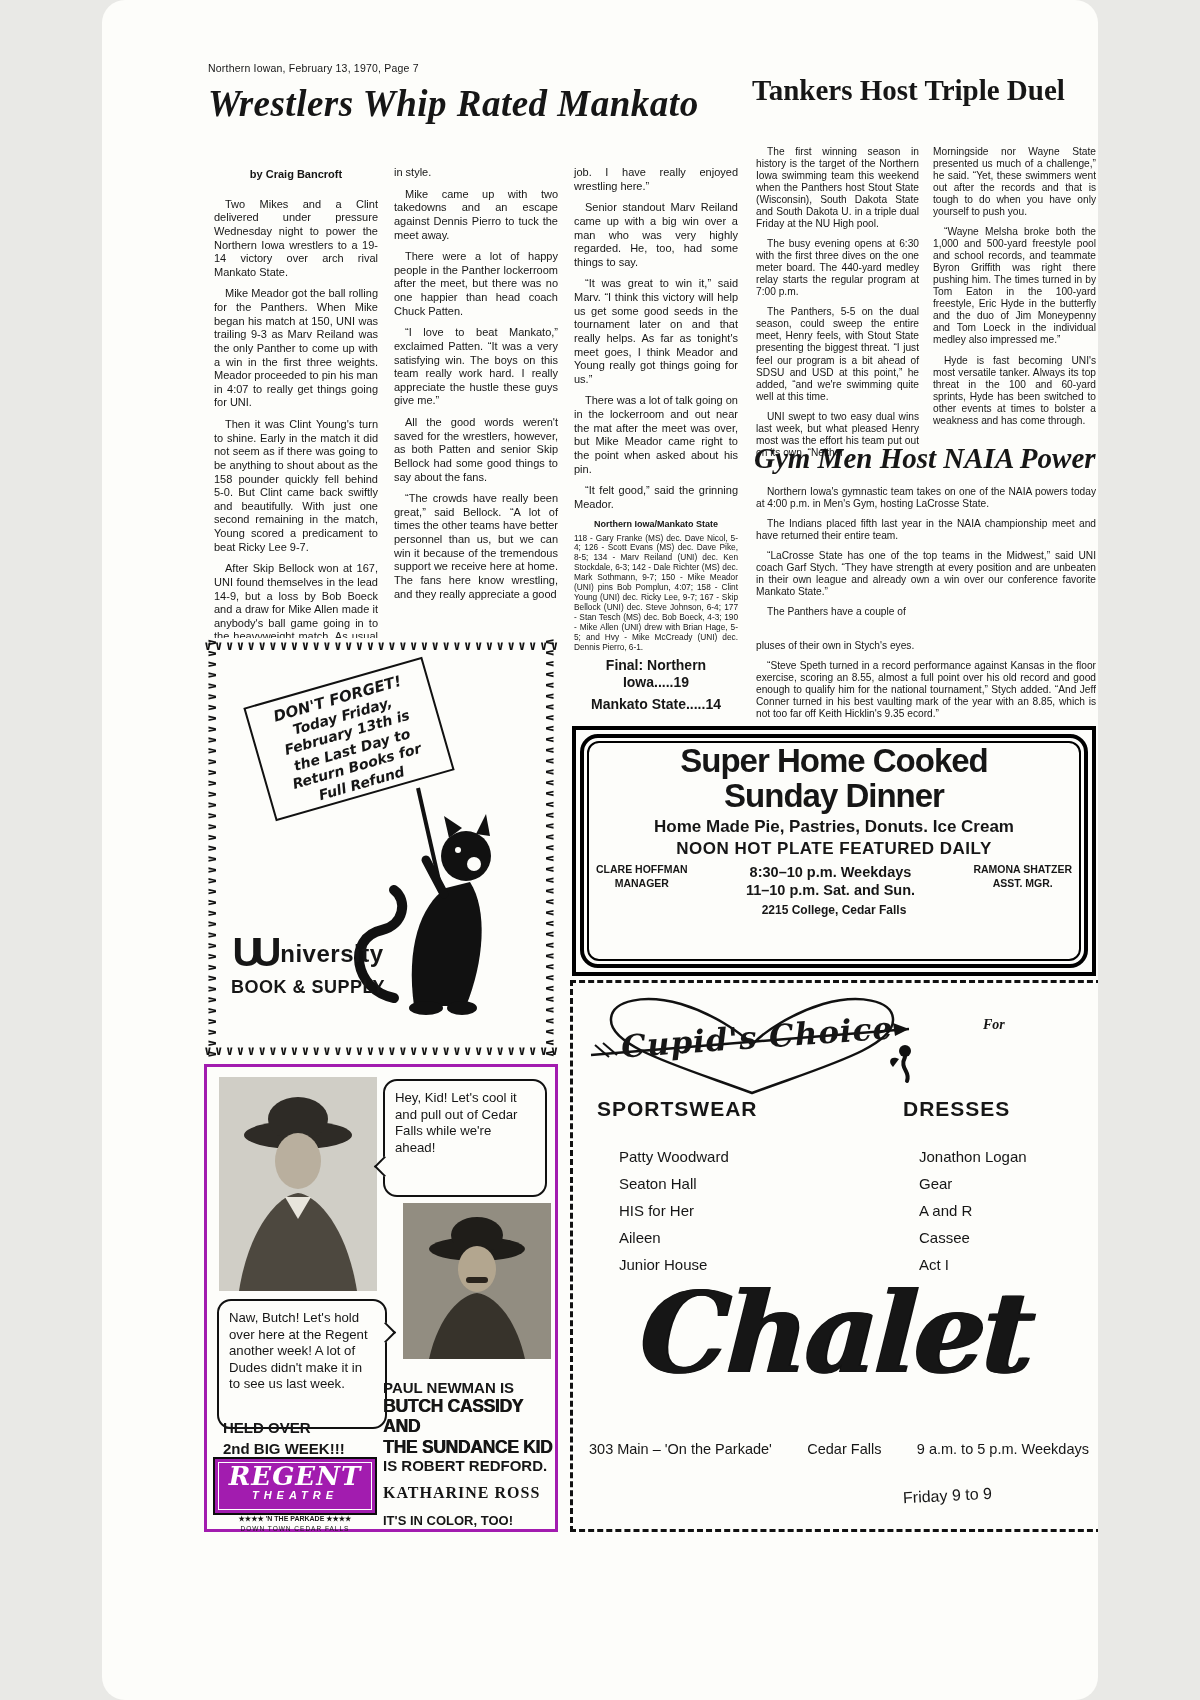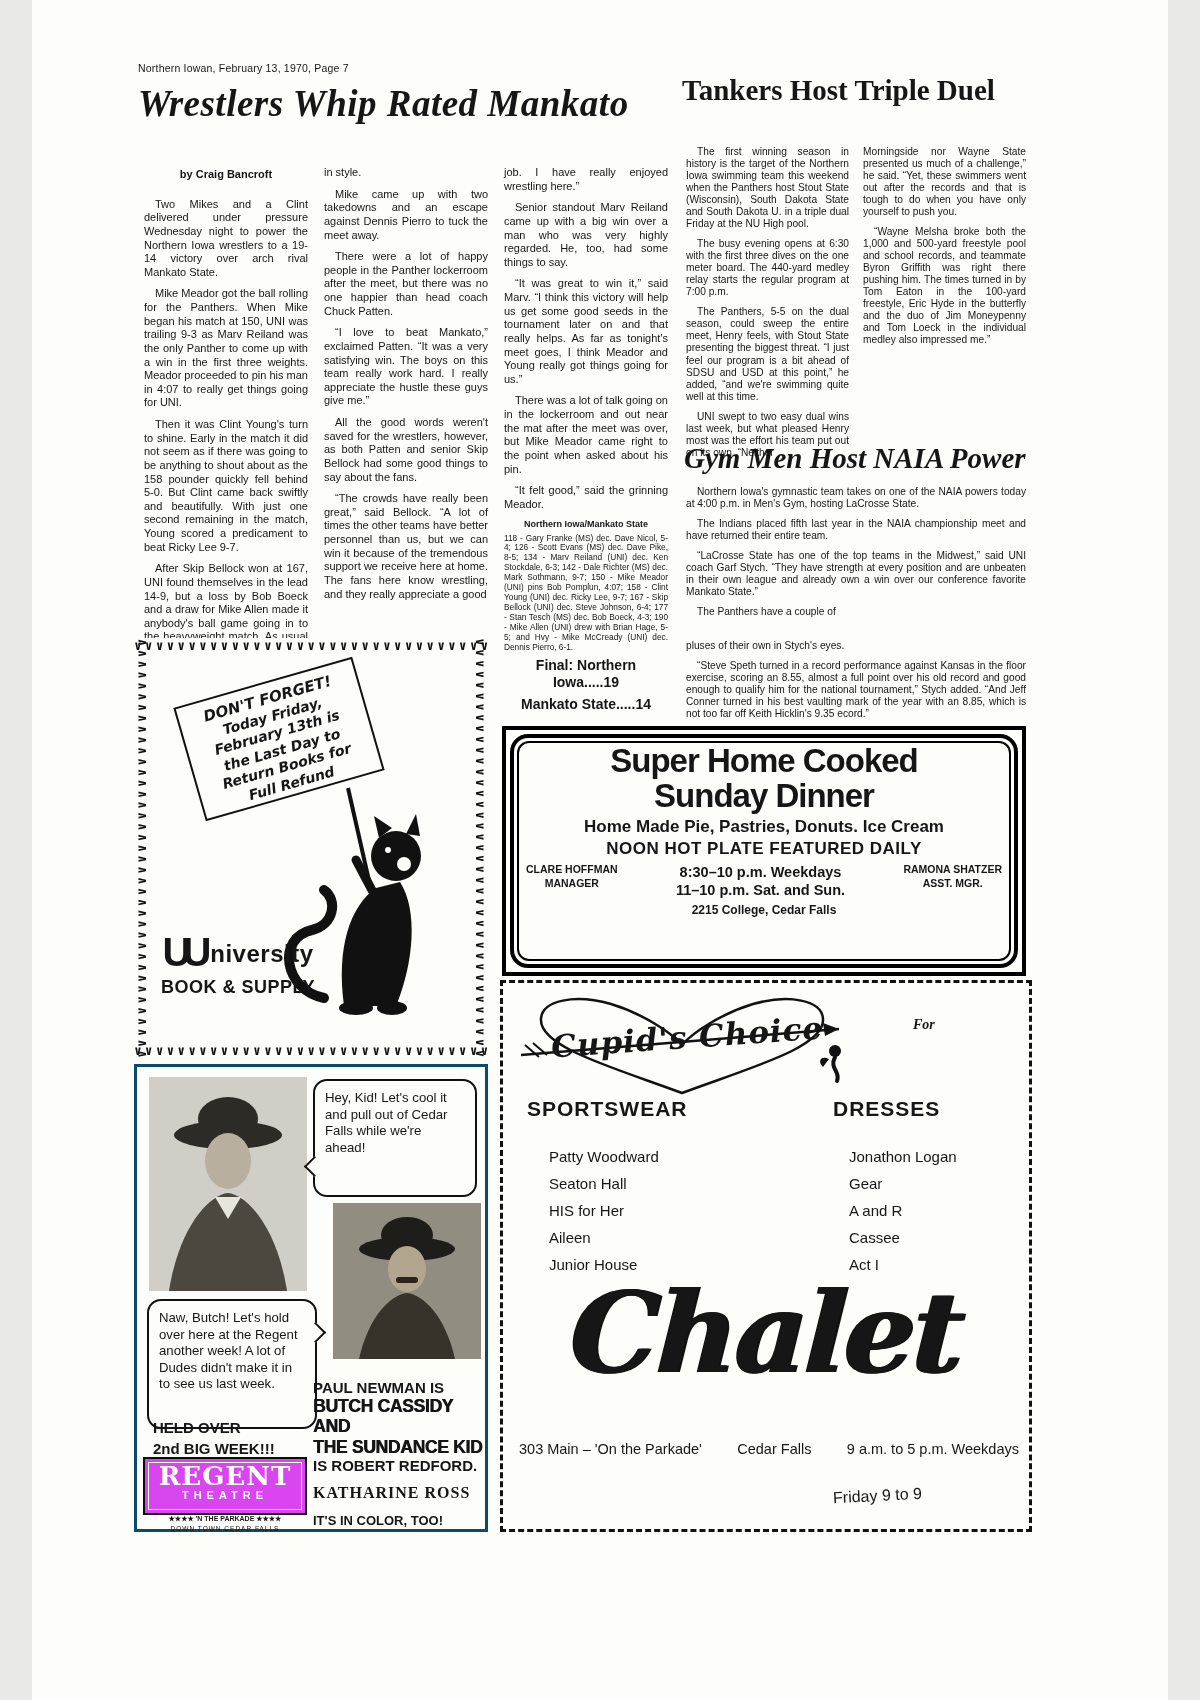--- a/index.html
+++ b/index.html
@@ -1,20 +1,21 @@
 <!DOCTYPE html>
 <html><head>
 <meta charset="utf-8">
 <style>
   * { box-sizing: border-box; }
   html,body { margin:0; padding:0; background:#e9e9e6; }
   .page {
-    position:relative; width:1136px; height:1700px; margin:0 auto;
+    position:relative; width:996px; height:1700px; margin:0 auto;
     background:#fdfdfa; color:#161616; overflow:hidden;
     font-family:"Liberation Sans", sans-serif;
+    border-radius:23px;
   }
   .abs { position:absolute; }
 
   
   .masthead { left:106px; top:62px; font-size:10.5px; letter-spacing:.2px; }
   .head-wrestlers {
     left:106px; top:82px; width:545px;
     font-family:"Liberation Serif", serif; font-style:italic; font-weight:bold;
     font-size:37px; letter-spacing:.5px; white-space:nowrap;
   }
@@ -100,37 +101,37 @@
     position:absolute; left:0; top:288px; width:100%; text-align:center;
     font-family:"DejaVu Serif", serif; font-weight:bold; font-style:italic;
     font-size:112px; line-height:1.1; letter-spacing:-3px;
     text-shadow:2px 0 0 #111, -1px 0 0 #111; transform:skewX(-3deg);
   }
   .cupid .bottomline { position:absolute; left:16px; top:458px; width:500px; display:flex;
                        justify-content:space-between; font-size:14.5px; }
   .cupid .hours2 { position:absolute; left:330px; top:504px; font-size:16px; transform:rotate(-3deg); }
 
   
-  .regent { left:102px; top:1064px; width:354px; height:468px; border:3px solid #0c4a6e; background:#fdfdfa; }
+  .regent { left:102px; top:1064px; width:354px; height:468px; border:3px solid #a21caf; background:#fdfdfa; }
   .photo { position:absolute; overflow:hidden; }
   .photo1 { left:12px;  top:10px;  width:158px; height:214px; }
   .photo2 { left:196px; top:136px; width:148px; height:156px; }
   .bubble { position:absolute; border:2px solid #111; border-radius:14px; background:#fdfdfa;
             padding:9px 10px; font-size:13.2px; line-height:1.25; }
   .bubble1 { left:176px; top:12px;  width:164px; height:118px; }
   .bubble1::after { content:""; position:absolute; left:-8px; top:78px; width:13px; height:13px;
             background:#fdfdfa; border-left:2px solid #111; border-bottom:2px solid #111;
             transform:rotate(45deg); }
   .bubble2 { left:10px; top:232px; width:170px; height:130px; }
   .bubble2::after { content:""; position:absolute; right:-8px; top:24px; width:13px; height:13px;
             background:#fdfdfa; border-right:2px solid #111; border-top:2px solid #111;
             transform:rotate(45deg); }
   .held { position:absolute; left:16px; top:350px; font-weight:bold; font-size:15px; line-height:1.4; }
-  .regent-logo { position:absolute; left:8px; top:392px; width:160px; height:54px; background:#d946ef;
-                 outline:2px solid #0c0c0c; text-align:center; color:#fff; padding-top:4px; }
+  .regent-logo { position:absolute; left:8px; top:392px; width:160px; height:54px; background:#a21caf;
+                 outline:2px solid #0c0c0c; text-align:center; color:#fff; padding-top:4px;font-style:italic; }
   .regent-logo .inner { position:absolute; inset:3px; border:1px solid #fff; pointer-events:none; }
   .regent-logo .nm { font-family:"DejaVu Serif", serif; font-weight:bold; font-size:26px;
                      letter-spacing:1px; line-height:1; }
   .regent-logo .th { font-size:11px; letter-spacing:5px; font-weight:bold; }
   .parkade  { position:absolute; left:8px; top:448px; width:160px; text-align:center;
               font-size:7px; font-weight:bold; }
   .downtown { position:absolute; left:8px; top:458px; width:160px; text-align:center;
               font-size:6.5px; letter-spacing:1px; }
   .cast { position:absolute; left:176px; top:312px; width:172px; line-height:1.15; }
   .cast .c1 { font-size:15px; font-weight:bold; }
@@ -185,20 +186,21 @@
   <div class="abs cols tankers-cols">
     <div class="col">
       <p class="art">The first winning season in history is the target of the Northern Iowa swimming team this weekend when the Panthers host Stout State (Wisconsin), South Dakota State and South Dakota U. in a triple dual Friday at the NU High pool.</p>
       <p class="art">The busy evening opens at 6:30 with the first three dives on the one meter board. The 440-yard medley relay starts the regular program at 7:00 p.m.</p>
       <p class="art">The Panthers, 5-5 on the dual season, could sweep the entire meet, Henry feels, with Stout State presenting the biggest threat. “I just feel our program is a bit ahead of SDSU and USD at this point,” he added, “and we're swimming quite well at this time.</p>
       <p class="art">UNI swept to two easy dual wins last week, but what pleased Henry most was the effort his team put out on its own. “Neither</p>
     </div>
     <div class="col">
       <p class="art noindent">Morningside nor Wayne State presented us much of a challenge,” he said. “Yet, these swimmers went out after the records and that is tough to do when you have only yourself to push you.</p>
       <p class="art">“Wayne Melsha broke both the 1,000 and 500-yard freestyle pool and school records, and teammate Byron Griffith was right there pushing him. The times turned in by Tom Eaton in the 100-yard freestyle, Eric Hyde in the butterfly and the duo of Jim Moneypenny and Tom Loeck in the individual medley also impressed me.”</p>
+      <p class="art">Hyde is fast becoming UNI's most versatile tanker. Always its top threat in the 100 and 60-yard sprints, Hyde has been switched to other events at times to bolster a weakness and has come through.</p>
     </div>
   </div>
 
   <div class="abs cols gym-cols">
     <div class="col">
       <p class="art">Northern Iowa's gymnastic team takes on one of the NAIA powers today at 4:00 p.m. in Men's Gym, hosting LaCrosse State.</p>
       <p class="art">The Indians placed fifth last year in the NAIA championship meet and have returned their entire team.</p>
       <p class="art">“LaCrosse State has one of the top teams in the Midwest,” said UNI coach Garf Stych. “They have strength at every position and are unbeaten in their own league and already own a win over our conference favorite Mankato State.”</p>
       <p class="art">The Panthers have a couple of</p>
     </div>

